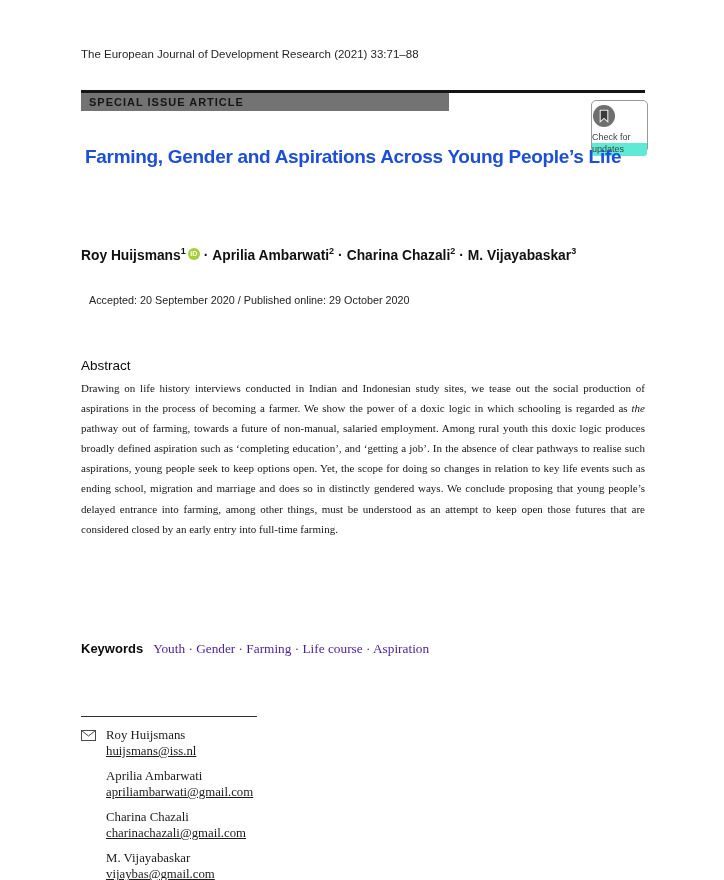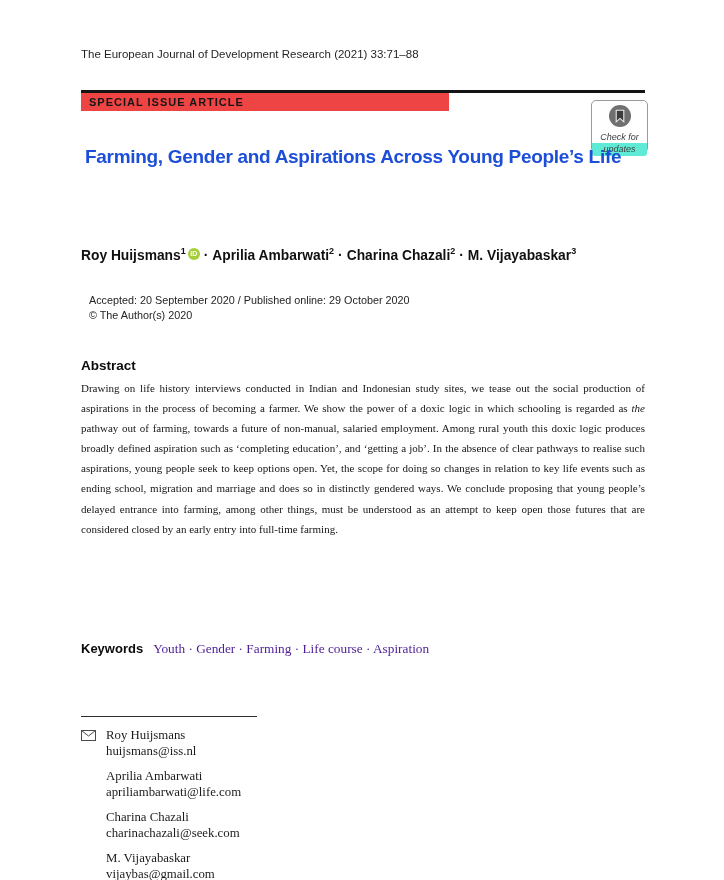--- a/index.html
+++ b/index.html
@@ -8,30 +8,30 @@
     overflow:hidden;font-family:"Liberation Sans",sans-serif;color:#1c1c1c;
     margin:0 auto;
   }
   .content{position:absolute;left:81px;top:0;width:564px;height:652px;}
 
   
   .journal-ref{position:absolute;top:47px;left:0;font-size:11.5px;line-height:15.5px;color:#221f20;}
   .journal-ref .doi{cursor:pointer;}
   .top-rule{position:absolute;top:90px;left:0;width:564px;height:2.5px;background:#141414;}
   .banner{
-    position:absolute;top:93px;left:0;width:368px;height:18px;background:#ef4444;
+    position:absolute;top:93px;left:0;width:368px;height:18px;background:#737373;
     font-size:11px;font-weight:bold;letter-spacing:1px;color:#161616;
     line-height:18px;padding-left:8px;box-sizing:border-box;
   }
 
   
   .check-badge{
     position:absolute;top:100px;left:510px;width:57px;height:53px;
     border:1.5px solid #9a9a9a;border-radius:5px;background:#ffffff;
-    box-sizing:border-box;text-align:center;cursor:pointer;font-style:italic;
+    box-sizing:border-box;text-align:left;cursor:pointer;
   }
   .check-badge .logo{margin-top:3px;}
   .check-badge .cb-line1{font-size:9px;line-height:10px;color:#414141;}
   .check-badge .cb-line2{
     font-size:9px;line-height:13px;color:#414141;background:#5eead4;
     border-radius:0 0 3px 3px;margin-top:1px;
   }
 
   
   .title{position:absolute;top:144px;left:4px;font-size:19px;line-height:26px;
@@ -45,39 +45,39 @@
     background:#a6ce39;color:#ffffff;font-size:7px;font-weight:bold;
     line-height:12px;text-align:center;vertical-align:text-top;margin-left:2px;
     cursor:pointer;
   }
 
   
   .dates{position:absolute;top:293px;left:0;font-size:10.8px;line-height:15px;color:#242424;margin-left:8px;}
 
   
   .abstract{position:absolute;top:358px;left:0;width:564px;}
-  .abstract h2{margin:0;font-size:13.5px;font-weight:bold;color:#0a0a0a;}
+  .abstract h2{margin:0;font-size:13.5px;font-weight:normal;color:#0a0a0a;}
   .abstract p{
     margin:5px 0 0 0;font-family:Liberation Serif, serif;font-size:11px;
     line-height:20.1px;text-align:justify;color:#151515;
   }
   .abstract p .it{font-style:italic;}
 
   
   .keywords{position:absolute;top:641px;left:0;font-size:13px;}
   .keywords .kw-label{font-weight:bold;color:#0a0a0a;margin-right:10px;}
   .keywords .kw-value{font-family:"Liberation Serif",serif;font-size:13.3px;color:#4c1d95;}
 
   
   .foot-rule{position:absolute;top:716px;left:0;width:176px;height:1.2px;background:#2e2e2e;}
   .contacts{position:absolute;top:727px;left:0;font-family:"Liberation Serif",serif;
     font-size:12.8px;line-height:16px;color:#1b1b1b;}
   .contact{position:relative;padding-left:25px;margin-bottom:9px;}
   .env-icon{position:absolute;left:0;top:2px;}
-  .contact .email{cursor:pointer;}
+  .contact .email{cursor:pointer;text-decoration:underline;}
 </style>
 </head>
 <body>
 
 <div class="page">
   <div class="content">
 
     <div class="journal-ref">
       <div>The European Journal of Development Research (2021) 33:71–88</div>
     </div>
@@ -102,21 +102,20 @@
     <div class="title">
       <div>Farming, Gender and Aspirations Across Young People’s Life</div>
     </div>
 
     <div class="authors">
       <span>Roy Huijsmans</span><sup>1</sup><span class="orcid">iD</span><span class="sep">·</span><span>Aprilia Ambarwati</span><sup>2</sup><span class="sep">·</span><span>Charina Chazali</span><sup>2</sup><span class="sep">·</span><span>M. Vijayabaskar</span><sup>3</sup>
     </div>
 
     <div class="dates">
       <div>Accepted: 20 September 2020 / Published online: 29 October 2020</div>
-      <div>© The Author(s) 2020</div>
     </div>
 
     <div class="abstract">
       <h2>Abstract</h2>
       <p><span>Drawing on life history interviews conducted in Indian and Indonesian study sites, we tease out the social production of aspirations in the process of becoming a farmer. We show the power of a doxic logic in which schooling is regarded as </span><span class="it">the</span><span> pathway out of farming, towards a future of non-manual, salaried employment. Among rural youth this doxic logic produces broadly defined aspiration such as ‘completing education’, and ‘getting a job’. In the absence of clear pathways to realise such aspirations, young people seek to keep options open. Yet, the scope for doing so changes in relation to key life events such as ending school, migration and marriage and does so in distinctly gendered ways. We conclude proposing that young people’s delayed entrance into farming, among other things, must be understood as an attempt to keep open those futures that are considered closed by an early entry into full-time farming.</span></p>
     </div>
 
     <div class="keywords">
       <span class="kw-label">Keywords</span><span class="kw-value">Youth · Gender · Farming · Life course · Aspiration</span>
     </div>
@@ -130,26 +129,26 @@
             <rect x="0.5" y="0.5" width="14" height="10" fill="none" stroke="#4a4a4a" stroke-width="1"></rect>
             <path d="M0.5,0.5 L7.5,6 L14.5,0.5" fill="none" stroke="#4a4a4a" stroke-width="1"></path>
           </svg>
         </span>
         <div>Roy Huijsmans</div>
         <div class="email">huijsmans@iss.nl</div>
       </div>
 
       <div class="contact">
         <div>Aprilia Ambarwati</div>
-        <div class="email">apriliambarwati@life.com</div>
+        <div class="email">apriliambarwati@gmail.com</div>
       </div>
 
       <div class="contact">
         <div>Charina Chazali</div>
-        <div class="email">charinachazali@seek.com</div>
+        <div class="email">charinachazali@gmail.com</div>
       </div>
 
       <div class="contact">
         <div>M. Vijayabaskar</div>
         <div class="email">vijaybas@gmail.com</div>
       </div>
 
     </div>
   </div>
 </div>

